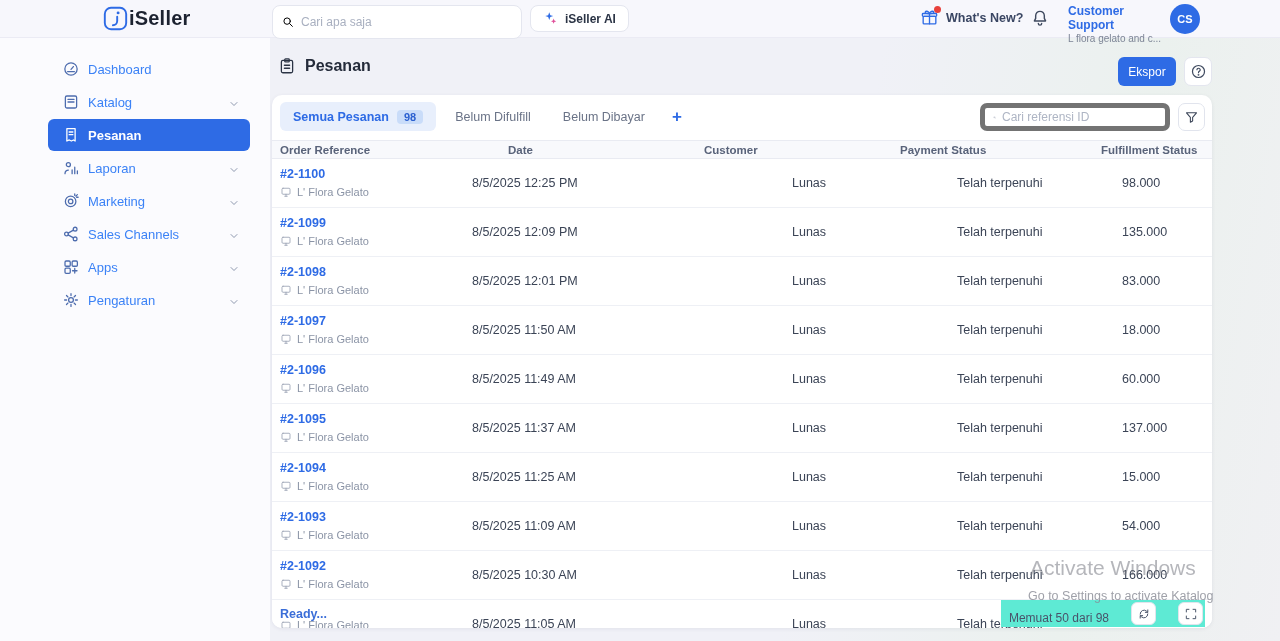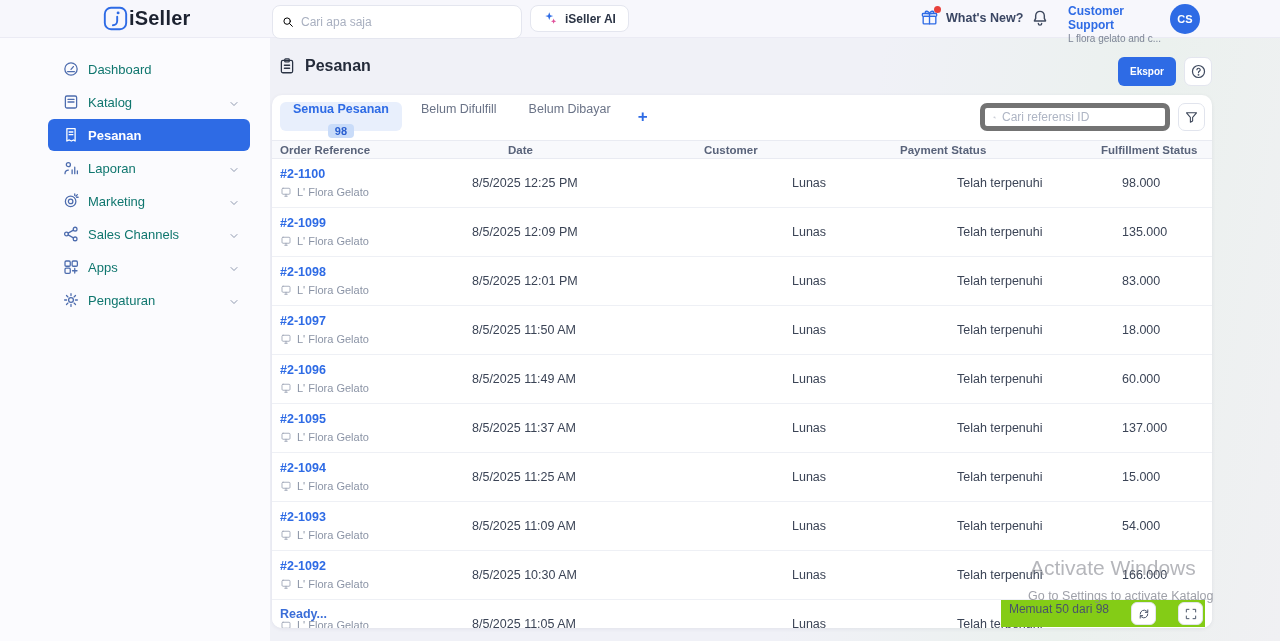--- a/index.html
+++ b/index.html
@@ -24,42 +24,42 @@
   .whats-new .gift .dot { position:absolute; right:-2px; top:-2px; width:7px; height:7px; background:#e8413c; border-radius:50%; }
   .whats-new .wn-label { font-size:12.5px; font-weight:700; color:#3a4663; }
   .bell-btn { position:absolute; left:1030px; top:8px; width:20px; height:20px; color:#3f4a5f; cursor:pointer; }
   .support { position:absolute; left:1068px; top:4px; width:96px; cursor:pointer; }
   .support .s-title { font-size:12px; font-weight:700; color:#2e6be5; line-height:14px; }
   .support .s-sub { font-size:10px; color:#7d8596; line-height:13px; white-space:nowrap; overflow:hidden; }
   .avatar { position:absolute; left:1170px; top:4px; width:30px; height:30px; border-radius:50%; background:#2e6be5; color:#fff; font-size:11px; font-weight:700; display:flex; align-items:center; justify-content:center; cursor:pointer; }
 
   
   .sidebar { position:absolute; left:0; top:38px; width:270px; bottom:0; background:#fbfbfe; padding-top:14px; z-index:10; }
-  .side-item { position:relative; height:32px; margin:1px 20px 1px 48px; border-radius:6px; display:flex; align-items:center; cursor:pointer; color:#0f766e; }
+  .side-item { position:relative; height:32px; margin:1px 20px 1px 48px; border-radius:6px; display:flex; align-items:center; cursor:pointer; color:#3b82f6; }
   .side-item .icon { position:absolute; left:14px; width:18px; height:18px; color:#4d6cae; }
   .side-item .lbl { position:absolute; left:40px; font-size:13px; font-weight:500; }
   .side-item .chev { position:absolute; right:10px; width:12px; height:12px; color:#7b86a0; }
   .side-item.active { background:#2e6be5; color:#fff; }
   .side-item.active .icon { color:#fff; }
   .side-item.active .lbl { font-weight:600; }
   svg.stroke { fill:none; stroke:currentColor; stroke-width:1.7; stroke-linecap:round; stroke-linejoin:round; }
 
   
   .main { position:absolute; left:270px; top:38px; right:0; bottom:0; background:linear-gradient(100deg,#f0f1f7 55%, #ebf1ee 80%, #f0f0f3 100%); }
   .page-header { position:absolute; left:8px; top:19px; display:flex; align-items:center; gap:9px; }
   .page-header .ph-icon { width:18px; height:18px; color:#2b3445; }
   .page-header .ph-title { font-size:16px; font-weight:700; color:#242b3a; }
-  .export-btn { position:absolute; left:848px; top:19px; width:58px; height:29px; background:#2e6be5; color:#fff; border:none; border-radius:6px; font-size:10px; font-weight:700; cursor:pointer; font-family:"Liberation Sans",sans-serif; }
+  .export-btn { position:absolute; left:848px; top:19px; width:58px; height:29px; background:#2e6be5; color:#fff; border:none; border-radius:6px; font-size:12px; font-weight:400; cursor:pointer; font-family:"Liberation Sans",sans-serif; }
   .help-btn { position:absolute; left:914px; top:19px; width:28px; height:29px; background:#fff; border:1px solid #e4e6ef; border-radius:7px; display:flex; align-items:center; justify-content:center; color:#3f4a5f; cursor:pointer; }
 
   
   .card { position:absolute; left:2px; top:57px; width:940px; height:533px; background:#fff; border-radius:10px; box-shadow:0 1px 4px rgba(25,35,70,.07); overflow:hidden; }
   .tabsrow { position:absolute; left:0; top:0; right:0; height:44px; }
   .tabs { position:absolute; left:8px; top:7px; display:flex; align-items:center; gap:6px; }
-  .tab { height:29px; display:flex; align-items:center; gap:8px; padding:0 13px; border-radius:6px; font-size:12.5px; color:#6a7387; font-weight:500; cursor:pointer;flex-direction:column; }
+  .tab { height:29px; display:flex; align-items:center; gap:8px; padding:0 13px; border-radius:6px; font-size:12.5px; color:#6a7387; font-weight:500; cursor:pointer; }
   .tab.active { background:#e8effc; color:#2e6be5; font-weight:700; }
   .tab .badge { background:#c9dcf9; color:#2a5fd0; font-size:11px; font-weight:700; border-radius:4px; padding:1px 7px; }
   .tab-add { width:26px; height:26px; display:flex; align-items:center; justify-content:center; color:#2e6be5; font-size:17px; font-weight:600; cursor:pointer; }
   .grid-search { position:absolute; left:708px; top:8px; width:190px; height:28px; background:#fff; border:5px solid #737373; border-radius:7px; display:flex; align-items:center; padding:0 8px; gap:6px; }
   .grid-search svg { width:13px; height:13px; stroke:#8a93a8; }
   .grid-search input { border:none; outline:none; flex:1; font-size:12px; color:#3b4456; font-family:"Liberation Sans",sans-serif; }
   .grid-search input::placeholder { color:#aeb5c4; }
   .filter-btn { position:absolute; left:906px; top:8px; width:27px; height:28px; background:#fff; border:1px solid #e1e4ed; border-radius:7px; display:flex; align-items:center; justify-content:center; color:#3c4659; cursor:pointer; }
 
   .thead { position:absolute; left:0; top:45px; right:0; height:19px; background:#f8f9fc; border-top:1px solid #e9ebf2; border-bottom:1px solid #e9ebf2; display:grid; grid-template-columns:192px 160px 160px 165px 165px 1fr; padding-left:8px; align-items:center;gap:36px; }
@@ -67,21 +67,21 @@
   .tbody { position:absolute; left:0; top:64px; right:0; bottom:0; overflow:hidden; }
   .trow { display:grid; grid-template-columns:192px 160px 160px 165px 165px 1fr; padding-left:8px; height:49px; border-bottom:1px solid #eef0f5; align-items:center; background:#fff; }
   .trow .cell { font-size:12.5px; color:#3b4456; }
   .refcell { line-height:15px; }
   .refcell .ref { color:#2e6be5; font-size:12.5px; font-weight:700; text-decoration:none; cursor:pointer; }
   .refcell .sub { margin-top:3px; display:flex; align-items:center; gap:5px; font-size:11px; color:#8b94a6; }
   .refcell .sub svg { width:12px; height:12px; color:#9aa2b3; }
 
   
   .ready { position:absolute; left:8px; top:512px; font-size:12.5px; font-weight:600; color:#3b6ed8; z-index:5; }
-  .load-cluster { position:absolute; right:7px; top:505px; display:flex; align-items:flex-start; gap:22px; background:#84cc16; padding:2px 2px 2px 8px; z-index:5; }
+  .load-cluster { position:absolute; right:7px; top:505px; display:flex; align-items:flex-end; gap:22px; background:#5eead4; padding:2px 2px 2px 8px; z-index:5; }
   .load-cluster .loadtext { font-size:12px; color:#49536a; }
   .mini-btn { width:25px; height:23px; background:#fff; border:1px solid #e1e4ec; border-radius:6px; display:flex; align-items:center; justify-content:center; color:#4a5468; cursor:pointer; }
 
   
   .wm1 { position:absolute; left:1030px; top:556px; font-size:21px; color:rgba(120,122,132,.55); z-index:40; pointer-events:none; }
   .wm2 { position:absolute; left:1028px; top:589px; font-size:12.5px; color:rgba(135,138,148,.8); z-index:40; pointer-events:none; }
 </style>
 </head>
 <body>
 

